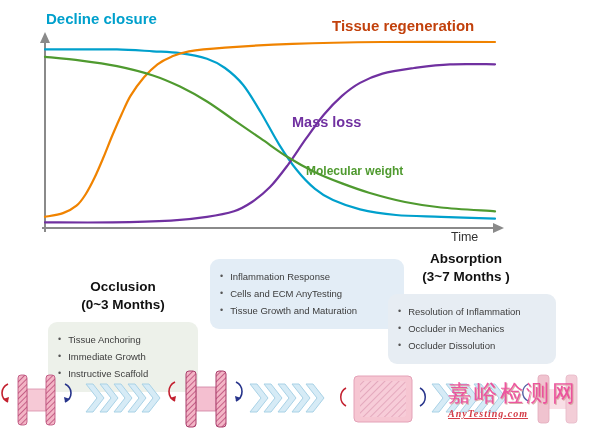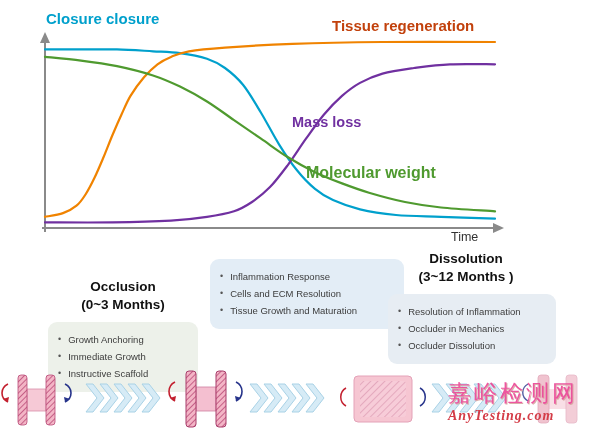--- a/index.html
+++ b/index.html
@@ -5,40 +5,40 @@
   html,body{margin:0;padding:0;}
   body{font-family:"Liberation Sans",sans-serif;background:#fff;}
   .page{position:relative;width:600px;height:442px;background:#fff;overflow:hidden;}
 
   
   .chart{position:absolute;left:0;top:0;}
   .lbl{position:absolute;font-weight:bold;font-size:15px;white-space:nowrap;}
   #lbl-pc{left:46px;top:10px;}
   #lbl-tr{left:332px;top:17px;}
   #lbl-ml{left:292px;top:114px;font-size:14.5px;}
-  #lbl-mw{left:306px;top:164px;font-size:16px;}
+  #lbl-mw{left:306px;top:164px;font-size:12px;}
   #lbl-time{position:absolute;left:451px;top:230px;font-size:12.5px;color:#333;font-weight:normal;text-align:center;}
 
   
   .phase{position:absolute;top:250px;text-align:center;}
   .phase-title{font-weight:bold;font-size:13.5px;color:#111;line-height:1.3;}
   .phase-box{margin:9px auto 0;border-radius:9px;padding:8px 8px 9px 10px;text-align:left;}
   .pb0{width:132px;}
   .pb1{width:176px;}
   .pb2{width:150px;}
   .pitem{display:flex;gap:7px;font-size:9.5px;color:#3c3c3c;margin:3px 0;align-items:flex-start;line-height:1.45;}
   .blt{font-size:9px;color:#555;line-height:1.5;}
 
   
   .strip{position:absolute;left:0;top:358px;}
 
   
   .wm{position:absolute;left:448px;top:378px;z-index:5;pointer-events:none;}
   .wm-cn{font-size:23px;letter-spacing:3px;color:#ec4899;text-shadow:1px 1px 0 #d8a8a2;opacity:.92;text-align:right;}
-  .wm-en{font-family:"Liberation Serif",serif;font-style:italic;font-weight:bold;font-size:14px;color:#d43c47;letter-spacing:1px;margin-top:-1px;}
+  .wm-en{font-family:"Liberation Serif",serif;font-style:italic;font-weight:bold;font-size:10px;color:#d43c47;letter-spacing:1px;margin-top:-1px;text-decoration:underline;}
 </style>
 </head>
 <body>
 
 <div class="page">
 
   <svg class="chart" width="600" height="246" viewBox="0 0 600 246">
     <g stroke="#8a8a8a" stroke-width="2">
       <line x1="45" y1="232" x2="45" y2="40"></line>
       <line x1="42" y1="228" x2="496" y2="228"></line>
@@ -46,68 +46,68 @@
     <polygon points="45,32 40,43 50,43" fill="#8a8a8a"></polygon>
     <polygon points="504,228 493,223 493,233" fill="#8a8a8a"></polygon>
     <g id="curves">
         <path d="M45.0,49.4C51.0,49.4 69.0,49.4 81.0,49.4C93.0,49.4 105.0,49.1 117.0,49.4C129.0,49.7 142.5,50.7 153.0,51.3C163.5,51.9 171.0,51.9 180.0,53.2C189.0,54.4 199.5,56.3 207.0,58.7C214.5,61.2 219.0,63.7 225.0,68.0C231.0,72.4 237.0,77.3 243.0,84.8C249.0,92.2 255.0,102.8 261.0,112.7C267.0,122.6 273.0,134.7 279.0,144.3C285.0,153.9 291.0,162.9 297.0,170.3C303.0,177.8 309.0,184.0 315.0,188.9C321.0,193.9 325.5,196.7 333.0,200.1C340.5,203.5 349.5,206.9 360.0,209.4C370.5,211.9 382.5,213.7 396.0,215.0C409.5,216.2 424.5,216.2 441.0,216.8C457.5,217.5 486.0,218.4 495.0,218.7" fill="none" stroke="#00a0cc" stroke-width="2.2" stroke-linecap="round"></path>
         <path d="M45.0,216.8C48.0,216.2 57.8,215.0 63.0,213.1C68.3,211.3 72.8,208.8 76.5,205.7C80.3,202.6 82.5,199.2 85.5,194.5C88.5,189.9 91.5,184.0 94.5,177.8C97.5,171.6 100.5,164.4 103.5,157.3C106.5,150.2 109.5,142.1 112.5,135.0C115.5,127.9 118.5,121.0 121.5,114.5C124.5,108.0 126.8,102.1 130.5,95.9C134.3,89.7 139.5,82.6 144.0,77.3C148.5,72.1 153.0,67.7 157.5,64.3C162.0,60.9 165.8,59.0 171.0,56.9C176.3,54.7 180.0,52.8 189.0,51.3C198.0,49.7 207.8,48.8 225.0,47.6C242.3,46.3 266.3,44.8 292.5,43.9C318.8,42.9 348.8,42.3 382.5,42.0C416.3,41.7 476.3,42.0 495.0,42.0" fill="none" stroke="#f08300" stroke-width="2.2" stroke-linecap="round"></path>
         <path d="M45.0,222.4C56.3,222.4 91.5,222.7 112.5,222.4C133.5,222.1 155.3,221.5 171.0,220.6C186.8,219.6 196.5,218.4 207.0,216.8C217.5,215.3 226.5,213.7 234.0,211.3C241.5,208.8 246.0,206.0 252.0,202.0C258.0,197.9 264.0,193.3 270.0,187.1C276.0,180.9 282.0,172.8 288.0,164.8C294.0,156.7 300.0,147.1 306.0,138.7C312.0,130.3 318.0,121.7 324.0,114.5C330.0,107.4 336.0,101.2 342.0,95.9C348.0,90.7 353.3,86.6 360.0,82.9C366.8,79.2 373.5,76.1 382.5,73.6C391.5,71.1 402.8,69.6 414.0,68.0C425.3,66.5 436.5,64.9 450.0,64.3C463.5,63.7 487.5,64.3 495.0,64.3" fill="none" stroke="#7030a0" stroke-width="2.2" stroke-linecap="round"></path>
         <path d="M45.0,56.9C51.0,57.5 69.0,59.0 81.0,60.6C93.0,62.1 105.0,63.7 117.0,66.2C129.0,68.7 142.5,72.1 153.0,75.5C163.5,78.9 171.0,82.3 180.0,86.6C189.0,91.0 198.0,95.9 207.0,101.5C216.0,107.1 225.0,113.9 234.0,120.1C243.0,126.3 252.0,132.5 261.0,138.7C270.0,144.9 279.0,151.7 288.0,157.3C297.0,162.9 306.0,167.9 315.0,172.2C324.0,176.5 333.0,180.0 342.0,183.4C351.0,186.8 358.5,189.6 369.0,192.7C379.5,195.8 393.0,199.5 405.0,202.0C417.0,204.4 426.0,206.0 441.0,207.5C456.0,209.1 486.0,210.6 495.0,211.3" fill="none" stroke="#4f9a2f" stroke-width="2.2" stroke-linecap="round"></path>
       </g>
   </svg>
 
-  <div class="lbl" id="lbl-pc" style="color: rgb(0, 160, 204);">Closure closure</div>
+  <div class="lbl" id="lbl-pc" style="color: rgb(0, 160, 204);">Decline closure</div>
   <div class="lbl" id="lbl-tr" style="color: #c2410c;">Tissue regeneration</div>
   <div class="lbl" id="lbl-ml" style="color: rgb(112, 48, 160);">Mass loss</div>
   <div class="lbl" id="lbl-mw" style="color: rgb(79, 154, 47);">Molecular weight</div>
   <div id="lbl-time">Time</div>
 
   <div class="phase" style="left:38px;width:170px;margin-top:28px;">
     <div class="phase-title">
       <div>Occlusion</div>
       <div>(0~3 Months)</div>
     </div>
     <div class="phase-box pb0" style="background: rgb(237, 241, 234);">
       <div class="pitem">
           <span class="blt">•</span>
-          <span>Growth Anchoring</span>
+          <span>Tissue Anchoring</span>
         </div>
       <div class="pitem">
           <span class="blt">•</span>
           <span>Immediate Growth</span>
         </div>
       <div class="pitem">
           <span class="blt">•</span>
           <span>Instructive Scaffold</span>
         </div>
     </div>
   </div>
 
   <div class="phase" style="left:210px;width:180px;">
     <div class="phase-box pb1" style="background: rgb(227, 237, 246);">
       <div class="pitem">
           <span class="blt">•</span>
           <span>Inflammation Response</span>
         </div>
       <div class="pitem">
           <span class="blt">•</span>
-          <span>Cells and ECM Resolution</span>
+          <span>Cells and ECM AnyTesting</span>
         </div>
       <div class="pitem">
           <span class="blt">•</span>
           <span>Tissue Growth and Maturation</span>
         </div>
     </div>
   </div>
 
   <div class="phase" style="left:388px;width:156px;">
     <div class="phase-title">
-      <div>Dissolution</div>
-      <div>(3~12 Months )</div>
+      <div>Absorption</div>
+      <div>(3~7 Months )</div>
     </div>
     <div class="phase-box pb2" style="background: rgb(231, 237, 243);">
       <div class="pitem">
           <span class="blt">•</span>
           <span>Resolution of Inflammation</span>
         </div>
       <div class="pitem">
           <span class="blt">•</span>
           <span>Occluder in Mechanics</span>
         </div>

